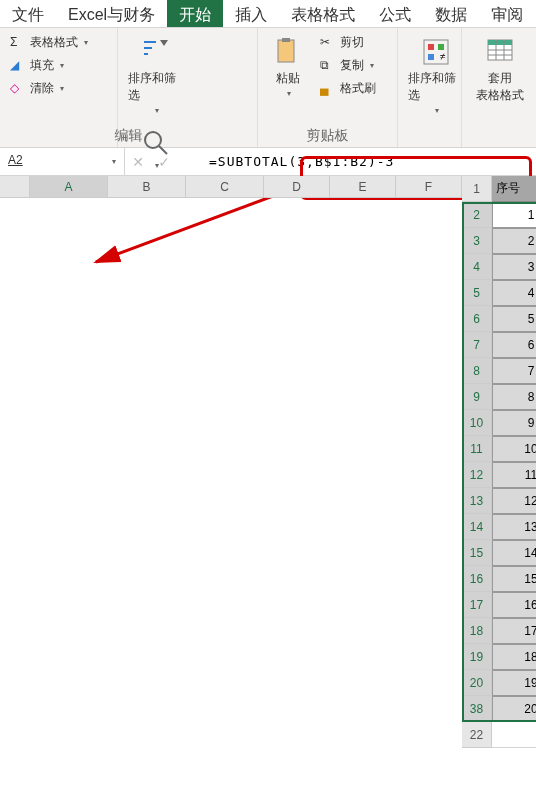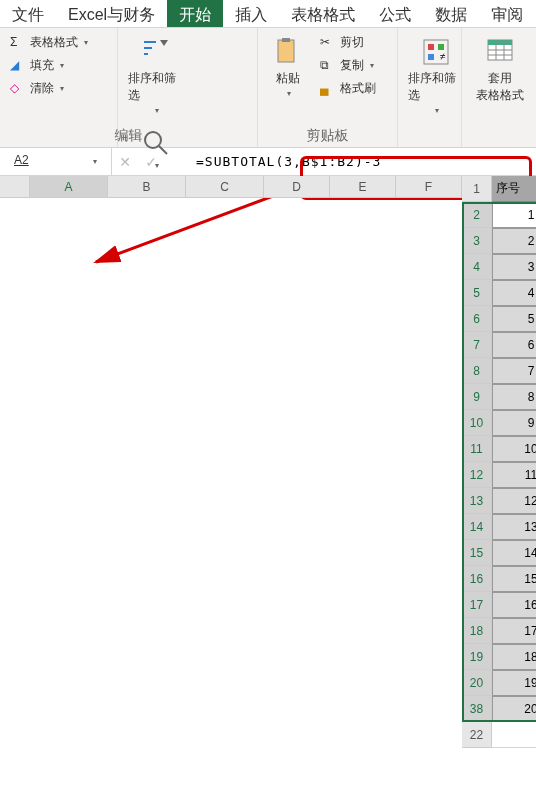--- a/index.html
+++ b/index.html
@@ -13,21 +13,21 @@
 .ribbon-group { display: flex; flex-direction: column; border-right: 1px solid #e1dfdd; padding: 4px 6px; position: relative; }
 .ribbon-group-label { font-size: 14px; color: #666; text-align: center; margin-top: auto; padding-top: 2px; }
 .ribbon-col { display: flex; flex-direction: column; gap: 2px; }
 .small-btn { display: flex; align-items: center; gap: 4px; padding: 2px 4px; font-size: 12px; color: #333; cursor: pointer; }
 .big-btn { display: flex; flex-direction: column; align-items: center; gap: 2px; padding: 4px; font-size: 12px; color: #333; cursor: pointer; width: 64px; }
 .ic { width: 16px; height: 16px; display: inline-block; }
 .ic-big { width: 32px; height: 32px; display: inline-block; }
 .dd-arrow { font-size: 8px; color: #666; margin-left: 2px; }
 
 .namebox-row { display: flex; height: 28px; border-bottom: 1px solid #d4d4d4; align-items: stretch; }
-.name-box { width: 112px; border-right: 1px solid #d4d4d4; font-size: 12px; padding: 5px 14px; color: #333; text-decoration: underline; }
+.name-box { width: 125px; border-right: 1px solid #d4d4d4; font-size: 12px; padding: 5px 8px; color: #333; text-decoration: underline; }
 .nb-arrow { float: right; font-size: 8px; color: #666; padding-top: 4px; }
 .fx-area { display: flex; align-items: center; flex: 1; position: relative; }
 .fx-btn { width: 26px; text-align: center; font-size: 14px; color: #bbb; cursor: pointer; }
 .fx-btn.fx { font-style: italic; color: #333; margin-top: 44px; }
 .formula-input { flex: 1; font-size: 13px; padding: 4px 6px; font-family: Consolas, monospace; letter-spacing: 1px; }
 
 .highlight-box { position: absolute; border: 3px solid #d40000; border-radius: 6px; pointer-events: none; }
 .arrow-line { position: absolute; pointer-events: none; }
 
 .sheet { display: flex; position: relative; }

